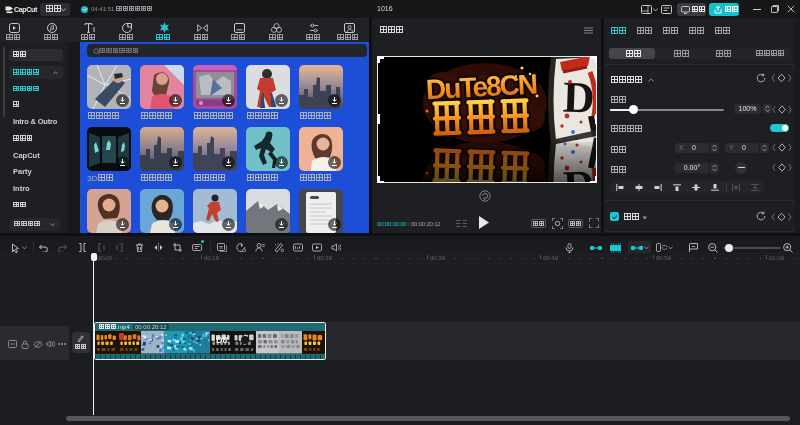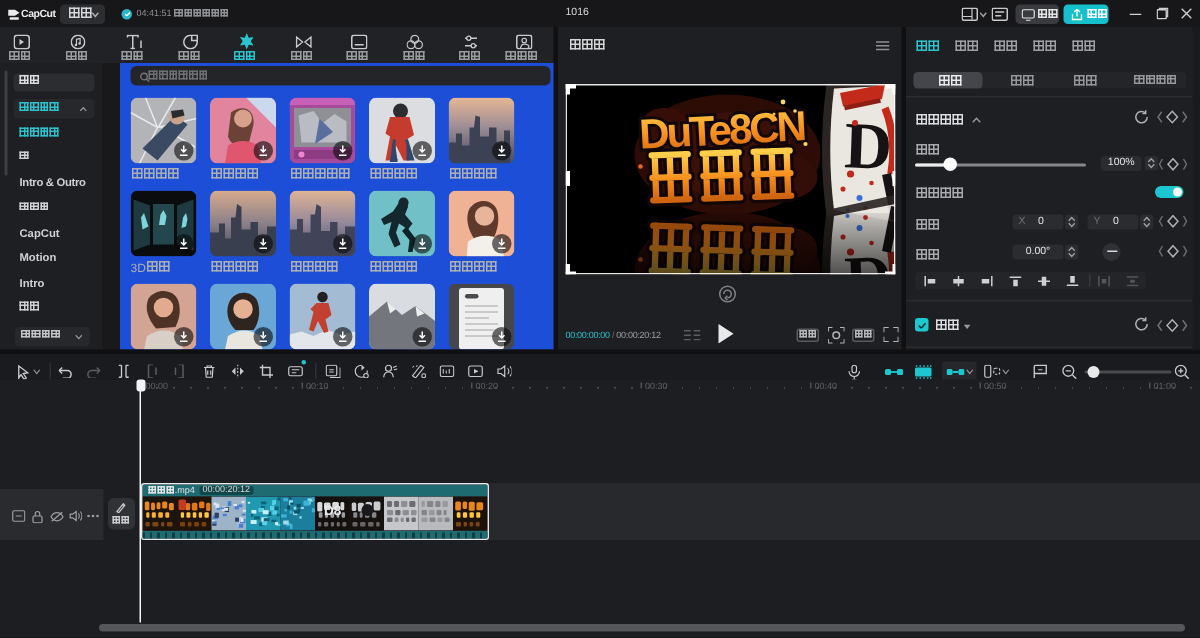--- a/index.html
+++ b/index.html
@@ -131,21 +131,21 @@
     <div class="abs" style="left:9px;top:23.5px;width:54px;height:13px;background:#26282b;border-radius:3px;font-size:6.5px;line-height:13px;color:#2ac3ce;padding-left:4px"><i class="c"></i><i class="c"></i><i class="c"></i><i class="c"></i>
       <svg class="abs" style="right:5px;top:5px" width="5" height="3.5" viewBox="0 0 5 3.5">
           <path d="M.5 3L2.5 .7 4.5 3" stroke="#9a9b9d" fill="none" stroke-width=".8"></path>
         </svg>
     </div>
     <div class="abs" style="left:13px;top:43px;font-size:6.5px;color:#2ac3ce"><i class="c"></i><i class="c"></i><i class="c"></i><i class="c"></i></div>
     <div class="abs" style="left:13px;top:58.5px;font-size:6.5px;color:#cfd0d3"><i class="c"></i></div>
     <div class="abs" style="left:13px;top:74.5px;font-size:7.5px;font-weight:bold;color:#cfd0d3;letter-spacing:-.2px">Intro &amp; Outro</div>
     <div class="abs" style="left:13px;top:92.5px;font-size:6.5px;color:#cfd0d3"><i class="c"></i><i class="c"></i><i class="c"></i></div>
     <div class="abs" style="left:13px;top:108.5px;font-size:7.5px;font-weight:bold;color:#cfd0d3">CapCut</div>
-    <div class="abs" style="left:13px;top:125px;font-size:7.5px;font-weight:bold;color:#cfd0d3">Motion</div>
+    <div class="abs" style="left:13px;top:125px;font-size:7.5px;font-weight:bold;color:#cfd0d3">Party</div>
     <div class="abs" style="left:13px;top:141.5px;font-size:7.5px;font-weight:bold;color:#cfd0d3">Intro</div>
     <div class="abs" style="left:13px;top:159px;font-size:6.5px;color:#cfd0d3"><i class="c"></i><i class="c"></i></div>
     <div class="abs" style="left:10px;top:176px;width:50px;height:12.5px;background:#26282b;border-radius:3px;font-size:6.5px;line-height:12.5px;color:#c2c3c6;padding-left:4px"><i class="c"></i><i class="c"></i><i class="c"></i><i class="c"></i>
       <svg class="abs" style="right:5px;top:5px" width="5" height="3.5" viewBox="0 0 5 3.5">
           <path d="M.5 .5L2.5 2.8 4.5 .5" stroke="#9a9b9d" fill="none" stroke-width=".8"></path>
         </svg>
     </div>
   </div>
   <div class="abs" id="gridarea" style="left:80px;top:24px;width:301px;height:191px;background:#1d4ed8">
     <div class="abs" style="left:7px;top:2px;width:280px;height:13px;background:#242529;border-radius:4px">

